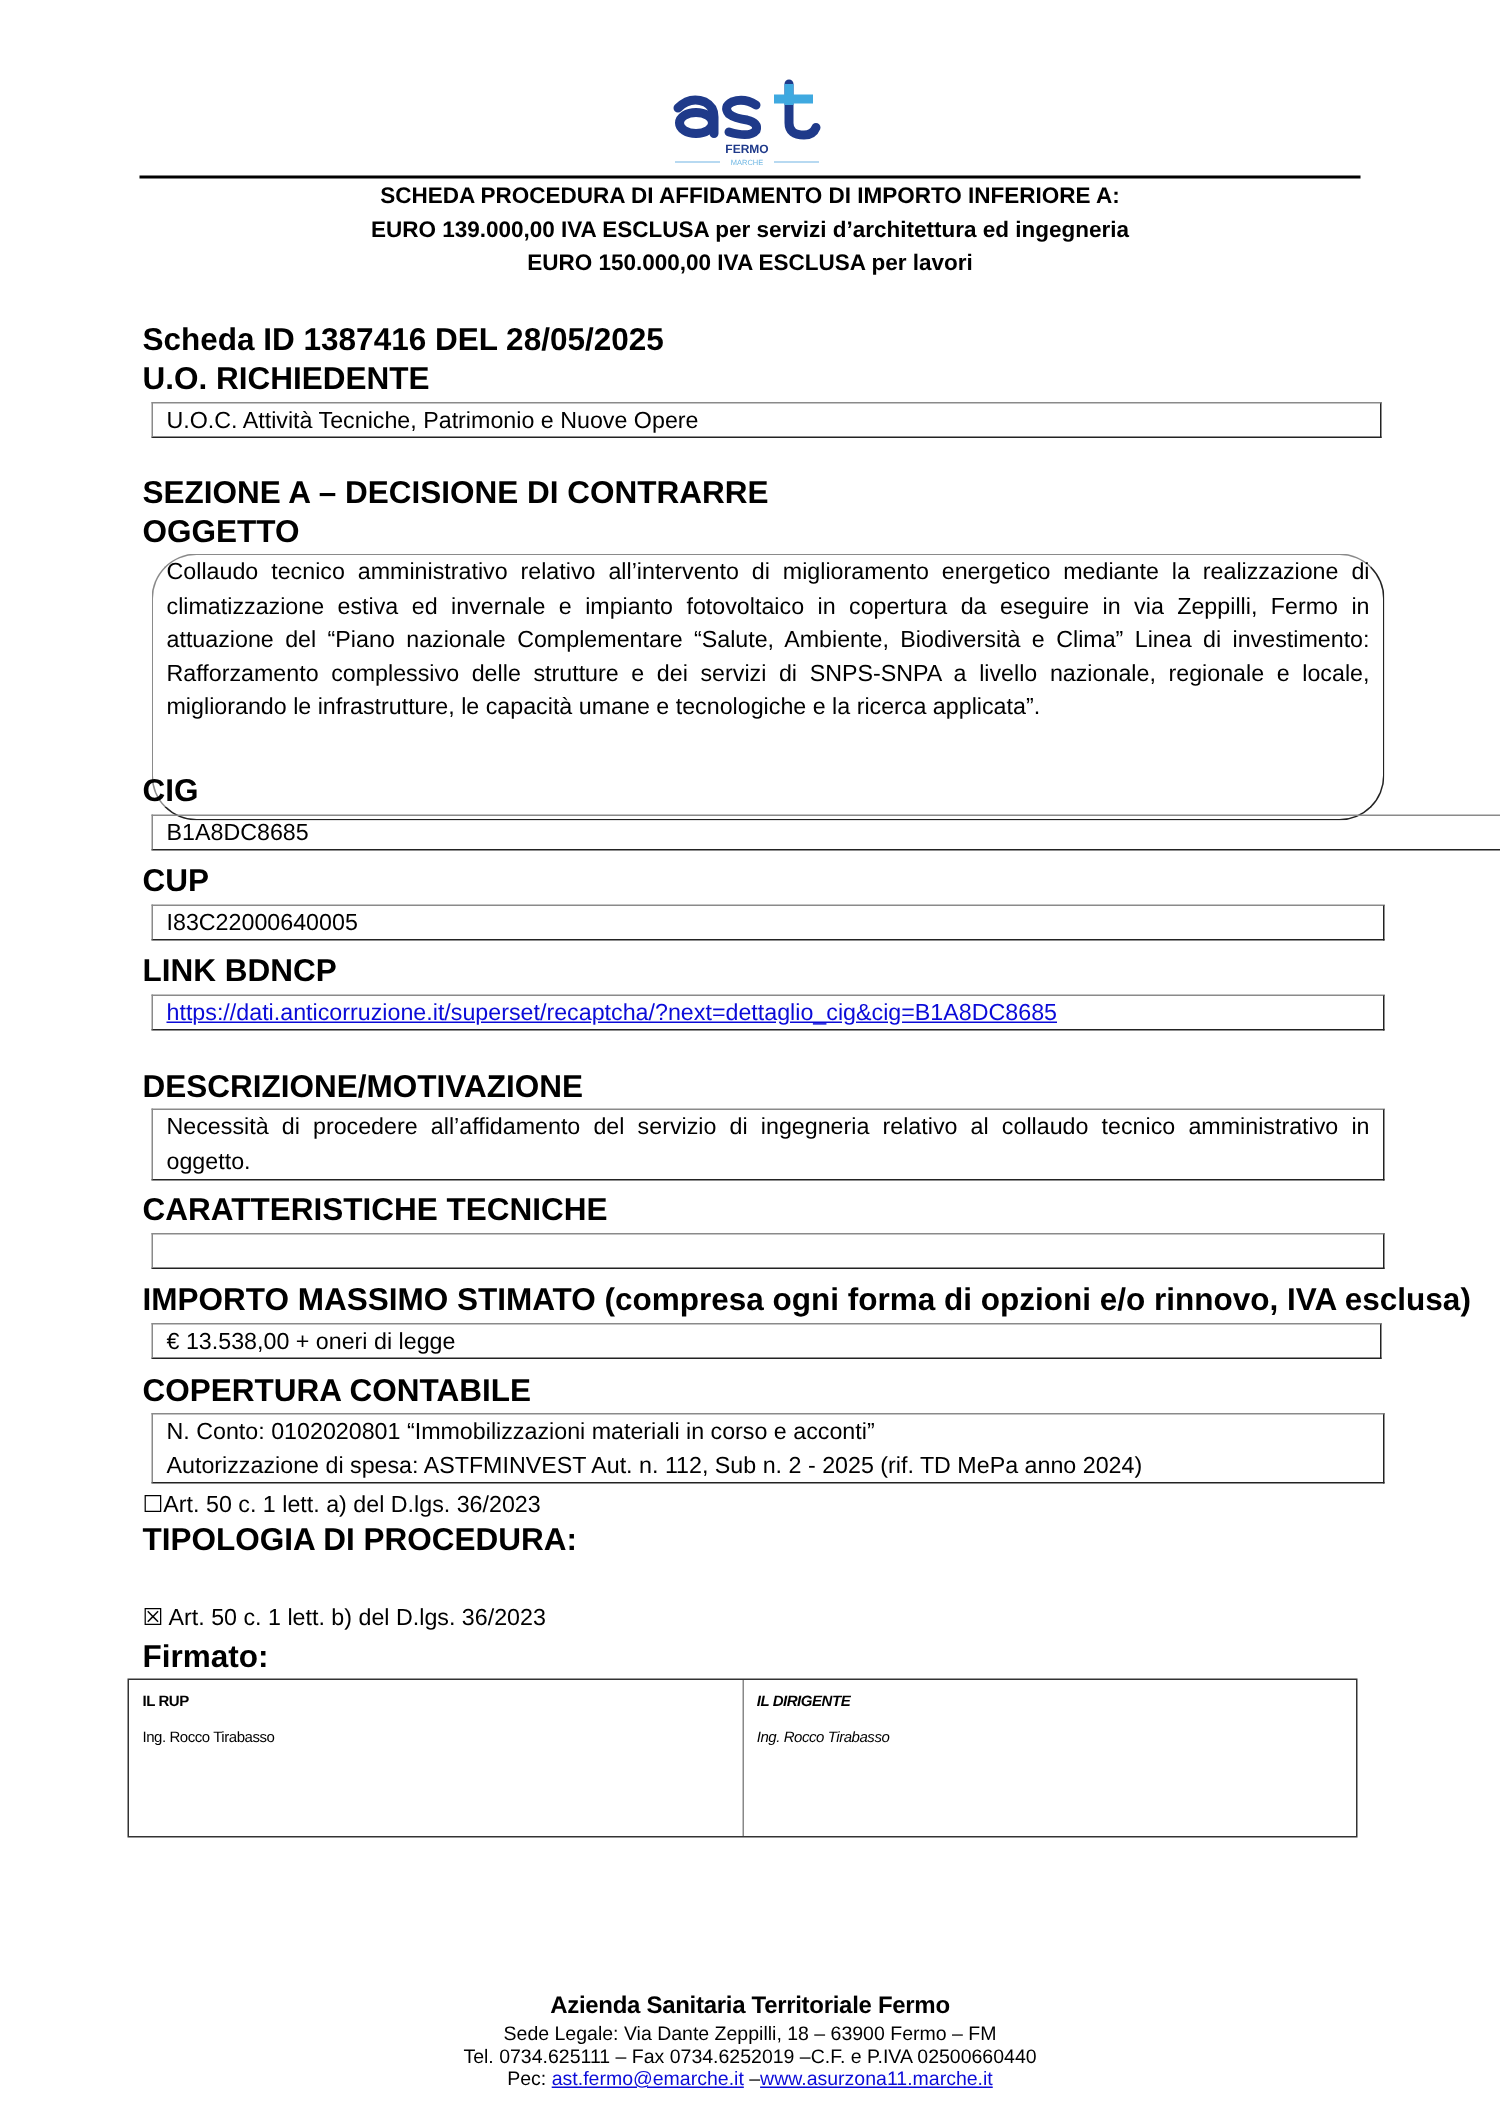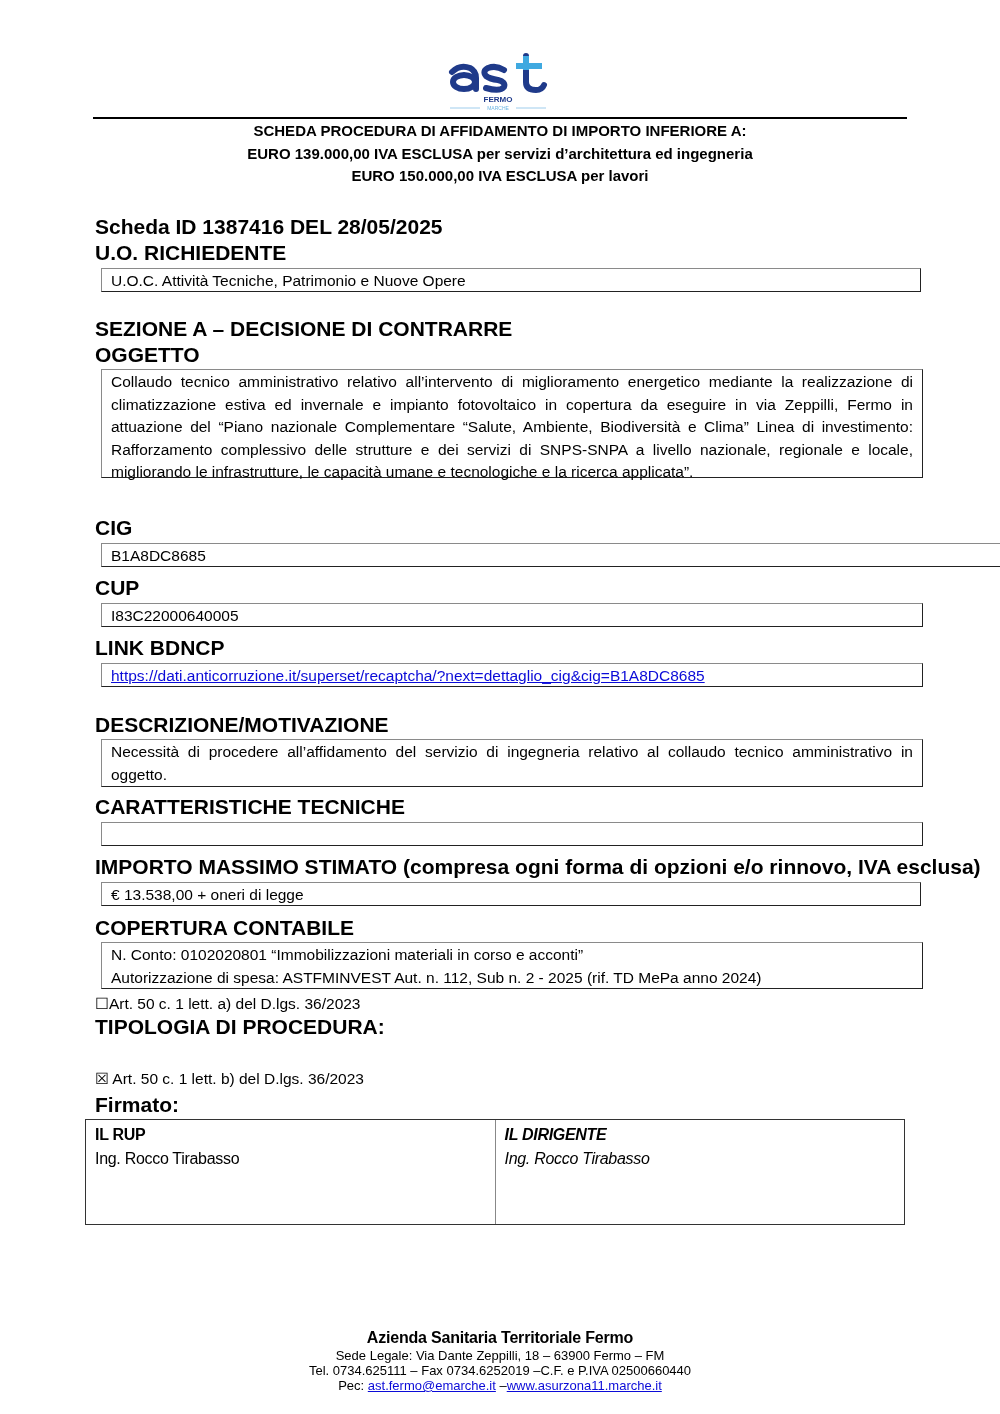--- a/index.html
+++ b/index.html
@@ -19,21 +19,21 @@
     .box { position: absolute; border: 1px solid #8a8a8a; border-right: 1.5px solid #222; border-bottom: 1.5px solid #222;
       font-size: 15.5px; line-height: 22.5px; padding: 1px 9px 0 9px; margin-left: 16px; }
     .box.just { text-align: justify; }
 
     .link { color: #1a0dab; text-decoration: underline; color: #0b0bd8; }
 
     .check-line { position: absolute; left: 95px; font-size: 15.5px; line-height: 22px; white-space: nowrap; }
 
     .sign-table { position: absolute; left: 85px; top: 1119px; width: 820px; height: 106px;
       border: 1.5px solid #333; display: flex; }
-    .sign-cell { flex: 1; padding: 3px 9px; font-size: 16px; line-height: 24px; letter-spacing: -0.3px; }
+    .sign-cell { flex: 1; padding: 3px 9px; font-size: 10px; line-height: 24px; letter-spacing: -0.3px; }
     .sign-cell + .sign-cell { border-left: 1.5px solid #888; font-style: italic; }
     .sign-cell .role { font-weight: bold; }
 
     .footer { position: absolute; left: 250px; top: 1328px; width: 500px; text-align: center; }
     .footer .org { font-weight: bold; font-size: 16px; line-height: 20px; letter-spacing: -0.2px; }
     .footer .line { font-size: 13px; line-height: 15px; }
     .footer a { color: #0b0bd8; text-decoration: underline; }
   </style>
 </head>
 <body>
@@ -66,21 +66,21 @@
 
 <div class="label" style="top:217px;">Scheda ID 1387416 DEL 28/05/2025</div>
 
 <div class="label" style="top:243px;">U.O. RICHIEDENTE</div>
 <div class="box" style="left:85px; top:268px; width:820px; height:24px;">
   <span>U.O.C. Attività Tecniche, Patrimonio e Nuove Opere</span>
 </div>
 
 <div class="label" style="top:319px;">SEZIONE A – DECISIONE DI CONTRARRE</div>
 <div class="label" style="top:345px;">OGGETTO</div>
-<div class="box just" style="left:85px; top:369px; width:822px; height:109px;">
+<div class="box just" style="left:85px; top:369px; width:822px; height:178px;border-radius:30px;">
   <span>Collaudo tecnico amministrativo relativo all’intervento di miglioramento energetico mediante la realizzazione di climatizzazione estiva ed invernale e impianto fotovoltaico in copertura da eseguire in via Zeppilli, Fermo in attuazione del “Piano nazionale Complementare “Salute, Ambiente, Biodiversità e Clima” Linea di investimento: Rafforzamento complessivo delle strutture e dei servizi di SNPS-SNPA a livello nazionale, regionale e locale, migliorando le infrastrutture, le capacità umane e tecnologiche e la ricerca applicata”.</span>
 </div>
 
 <div class="label" style="top:518px;">CIG</div>
 <div class="box" style="left:85px; top:543px; width:988px; height:24px;">
   <span>B1A8DC8685</span>
 </div>
 
 <div class="label" style="top:578px;">CUP</div>
 <div class="box" style="left:85px; top:603px; width:822px; height:24px;">

